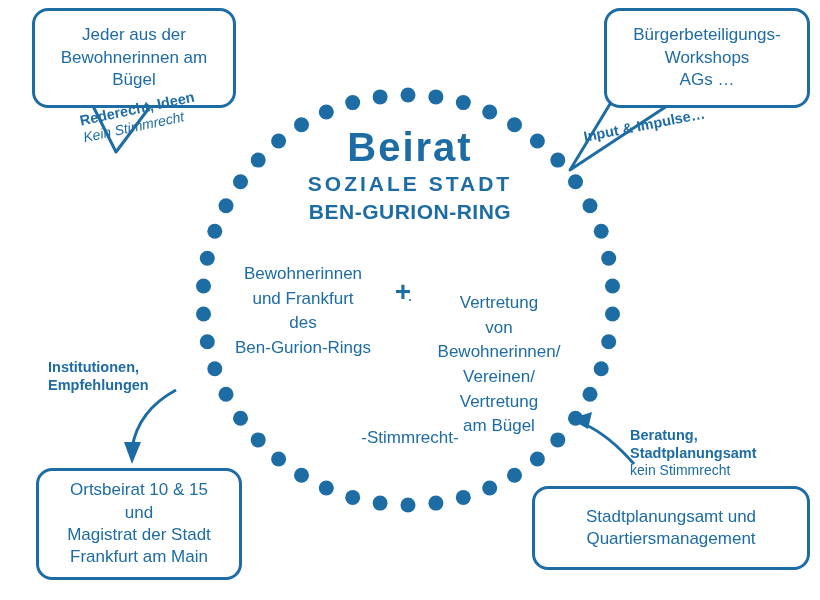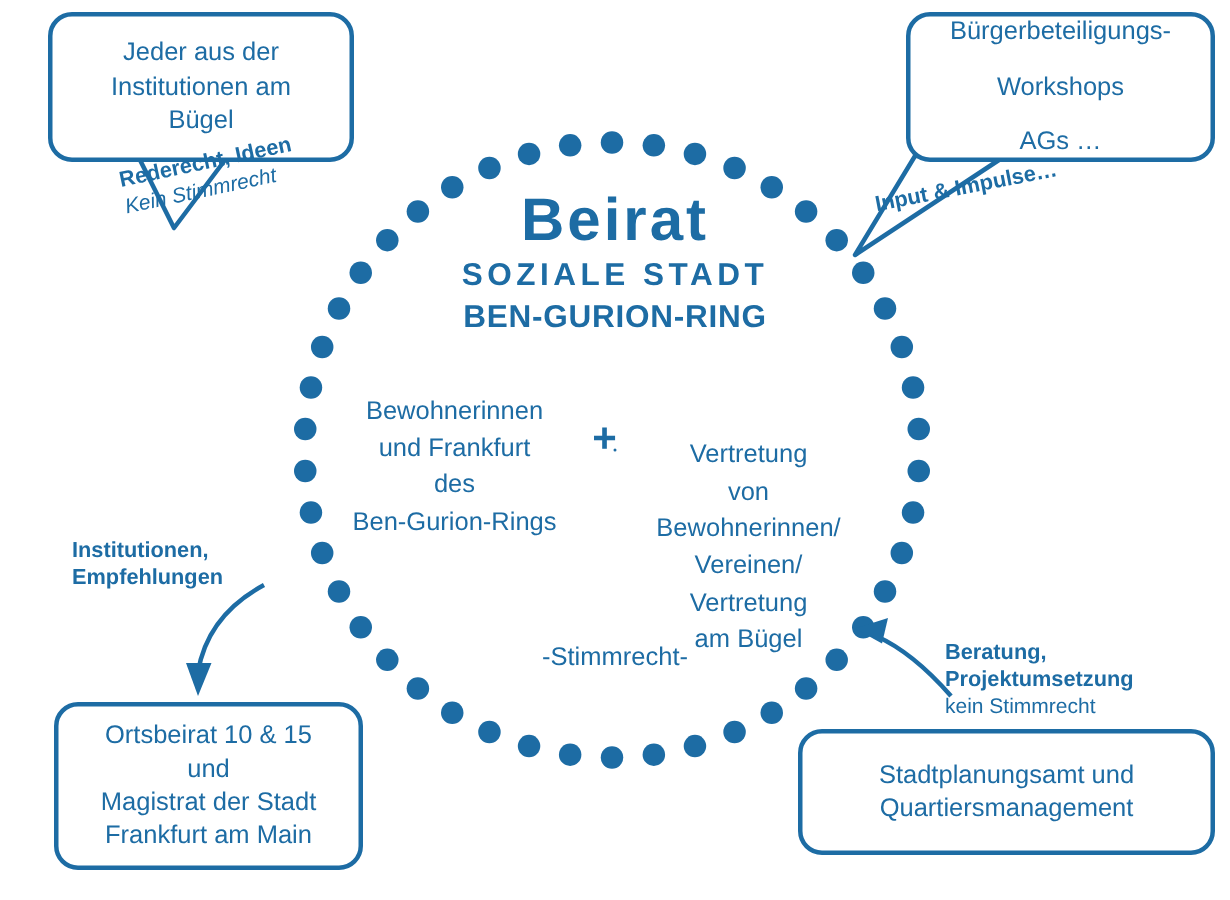--- a/index.html
+++ b/index.html
@@ -39,21 +39,21 @@
     justify-content: center;
     text-align: center;
     line-height: 1.32;
     font-size: 17px;
     padding: 8px 10px;
     z-index: 5;
   }
   .bubble span { display: block; white-space: nowrap; }
 
   #bubble-neighbourhood { left: 32px;  top: 8px;   width: 204px; height: 100px; }
-  #bubble-workshops     { left: 604px; top: 8px;   width: 206px; height: 100px; gap: 14px; }
+  #bubble-workshops     { left: 604px; top: 8px;   width: 206px; height: 100px; }
   #bubble-ortsbeirat    { left: 36px;  top: 468px; width: 206px; height: 112px; font-size: 17px;}
   #bubble-stadtplanung  { left: 532px; top: 486px; width: 278px; height: 84px; }
 
   
   .center-block {
     position: absolute;
     color: #1d6ca4;
     text-align: center;
     z-index: 4;
   }
@@ -254,21 +254,21 @@
     <div>Bewohnerinnen/</div>
     <div>Vereinen/</div>
     <div>Vertretung</div>
     <div>am Bügel</div>
   </div>
 
   <div class="center-block" id="stimmrecht">-Stimmrecht-</div>
 
   <div class="bubble" id="bubble-neighbourhood">
     <span>Jeder aus der</span>
-    <span>Institutionen am</span>
+    <span>Bewohnerinnen am</span>
     <span>Bügel</span>
   </div>
 
   <div class="bubble" id="bubble-workshops">
     <span>Bürgerbeteiligungs-</span>
     <span>Workshops</span>
     <span>AGs …</span>
   </div>
 
   <div class="bubble" id="bubble-ortsbeirat">
@@ -290,17 +290,17 @@
 
   <div class="conn-label" id="label-input">Input &amp; Impulse…</div>
 
   <div class="conn-label" id="label-abstimmungen">
     <div>Institutionen,</div>
     <div>Empfehlungen</div>
   </div>
 
   <div class="conn-label" id="label-beratung">
     <div>Beratung,</div>
-    <div>Projektumsetzung</div>
+    <div>Stadtplanungsamt</div>
     <div class="sub">kein Stimmrecht</div>
   </div>
 
 </div>
 
 </body></html>

